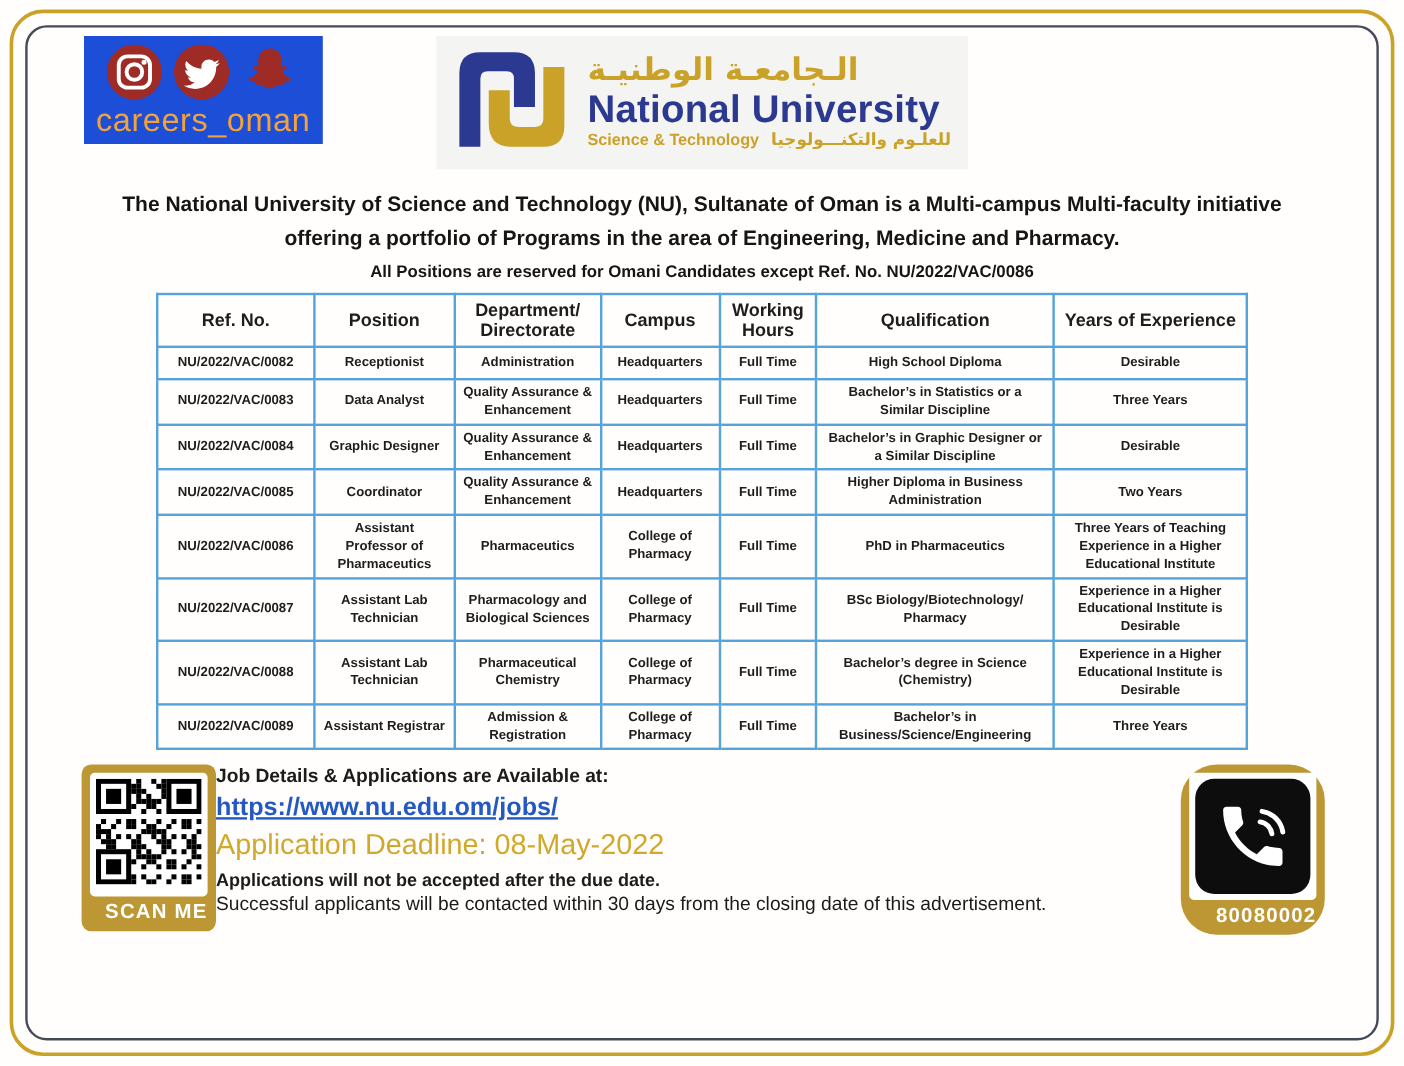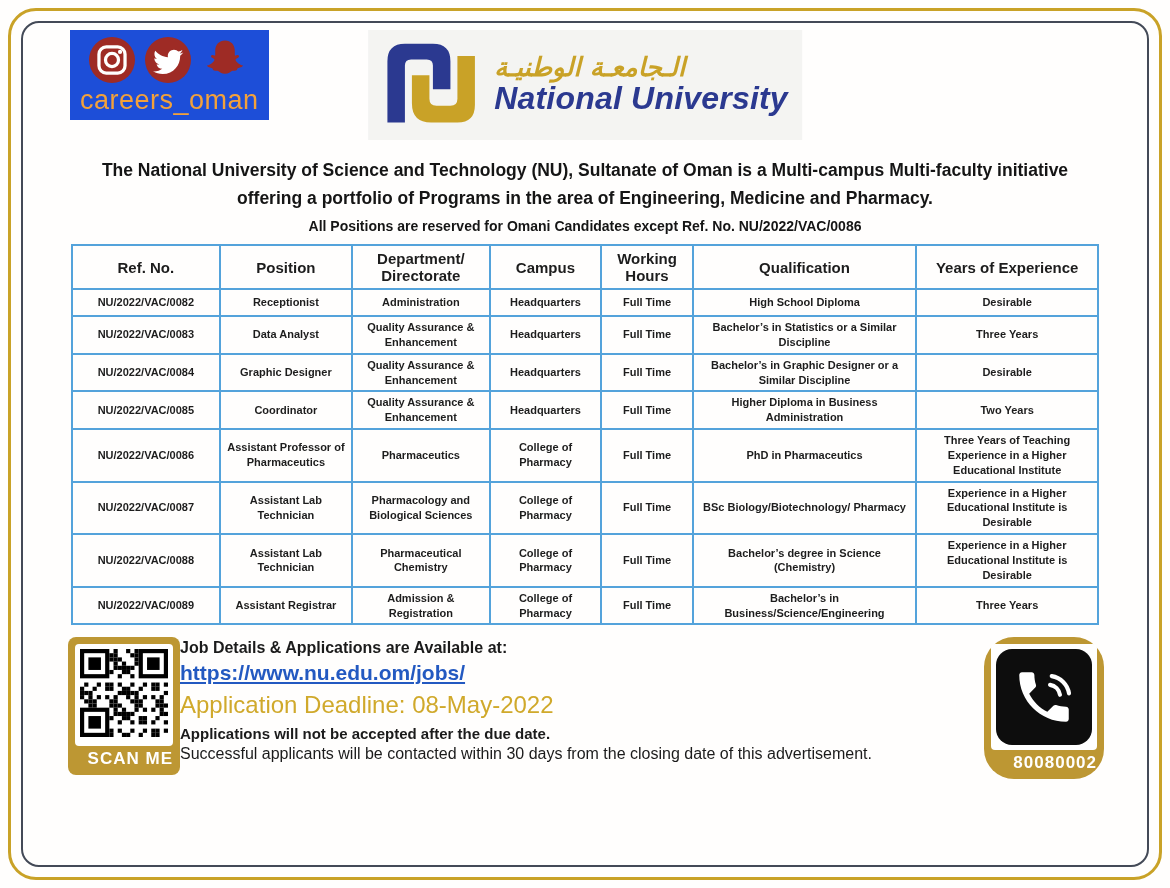--- a/index.html
+++ b/index.html
@@ -10,34 +10,34 @@
   .content { position:absolute; inset:26px; padding:4px 18px; }
 
   
   .header { position:relative; height:112px; }
   .social-block { position:absolute; left:26px; top:0; background:#1d4ed8; padding:7px 10px 4px 10px; text-align:center; }
   .social-icons { display:flex; gap:10px; align-items:center; justify-content:center; }
   .social-icons svg { display:block; }
   .handle { margin-top:2px; font-size:27px; color:#f3a13a; font-weight:500; letter-spacing:.5px; }
 
   .logo-block { position:absolute; left:50%; transform:translateX(-50%); top:0; display:flex; gap:14px; align-items:center; background:#f4f4f2; padding:6px 14px; }
-  .logo-text { display:flex; flex-direction:column; align-items:flex-start;font-style:italic; }
+  .logo-text { display:flex; flex-direction:column; align-items:flex-start; }
   .logo-arabic { font-family:"DejaVu Sans", sans-serif; direction:rtl; color:#c9a227; font-size:26px; font-weight:700; line-height:1.05; align-self:stretch; text-align:left; }
   .logo-en { color:#2b3990; font-size:32px; font-weight:800; line-height:1.1; letter-spacing:.2px; }
   .logo-tagline { display:flex; gap:10px; align-items:baseline; color:#c9a227; }
   .tag-en { font-size:13.5px; font-weight:600; }
   .tag-ar { font-family:"DejaVu Sans", sans-serif; direction:rtl; font-size:14px; font-weight:600; }
 
   
   .intro { margin:14px auto 0; max-width:1000px; text-align:center; font-size:17.5px; font-weight:700; color:#151515; line-height:1.6; }
   .heading { margin-top:8px; text-align:center; font-size:31px; font-weight:800; color:#d6a417; }
   .note { margin-top:6px; text-align:center; font-size:14px; font-weight:700; color:#151515; }
 
   
-  table { width:1028px; margin:10px auto 0; border-collapse:collapse; table-layout:fixed; }
+  table { width:910px; margin:10px auto 0; border-collapse:collapse; table-layout:fixed; }
   th, td { border:2px solid #54a3db; text-align:center; vertical-align:middle; color:#1d1d1d; padding:3px 6px; }
   th { font-size:15px; font-weight:700; height:44px; }
   td { font-size:11px; font-weight:700; line-height:1.35; height:27px; }
 
   
   .footer { margin-top:12px; display:flex; align-items:flex-start; }
   .badge { background:#bd9733; border-radius:8px; padding:7px 7px 4px 7px; text-align:right; }
   .badge .inner { background:#ffffff; border-radius:4px; padding:5px; }
   .badge-label { color:#ffffff; font-size:17px; font-weight:600; letter-spacing:1px; padding:3px 0 2px; }
   .qr-badge { margin-left:24px; }
@@ -88,20 +88,24 @@
       <div class="logo-block">
         <span>
           <svg width="98" height="94" viewBox="0 0 112 102">
             <path fill="#2b3990" d="M6 96 L6 26 Q6 6 26 6 L58 6 Q78 6 78 26 L78 58 L58 58 L58 31 Q58 24 51 24 L33 24 Q26 24 26 31 L26 96 Z"></path>
             <path fill="#c9a227" d="M34 42 L34 74 Q34 96 56 96 L86 96 Q106 96 106 76 L106 20 L86 20 L86 69 Q86 77 78 77 L62 77 Q54 77 54 69 L54 42 Z"></path>
           </svg>
         </span>
         <div class="logo-text">
           <div class="logo-arabic">الـجامعـة الوطنيـة</div>
           <div class="logo-en">National University</div>
+          <div class="logo-tagline">
+            <span class="tag-en">Science &amp; Technology</span>
+            <span class="tag-ar">للعلـوم والتكنـــولوجيا</span>
+          </div>
         </div>
       </div>
     </div>
 
     <p class="intro">The National University of Science and Technology (NU), Sultanate of Oman is a Multi-campus Multi-faculty initiative offering a portfolio of Programs in the area of Engineering, Medicine and Pharmacy.</p>
     <p class="note">All Positions are reserved for Omani Candidates except Ref. No. NU/2022/VAC/0086</p>
 
     <table>
       <colgroup>
           <col style="width: 14.4%;">

